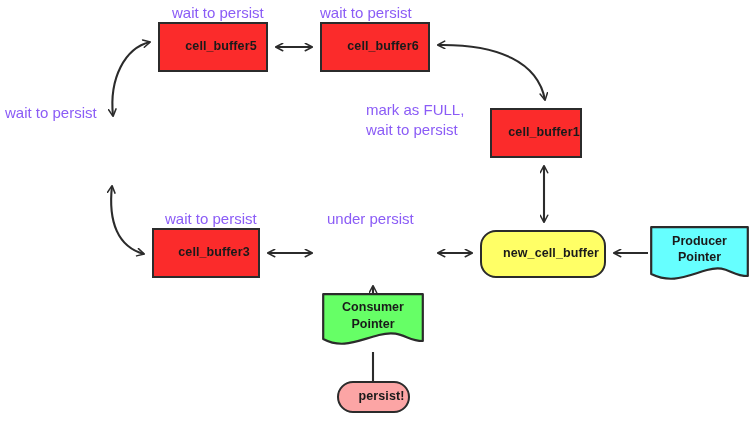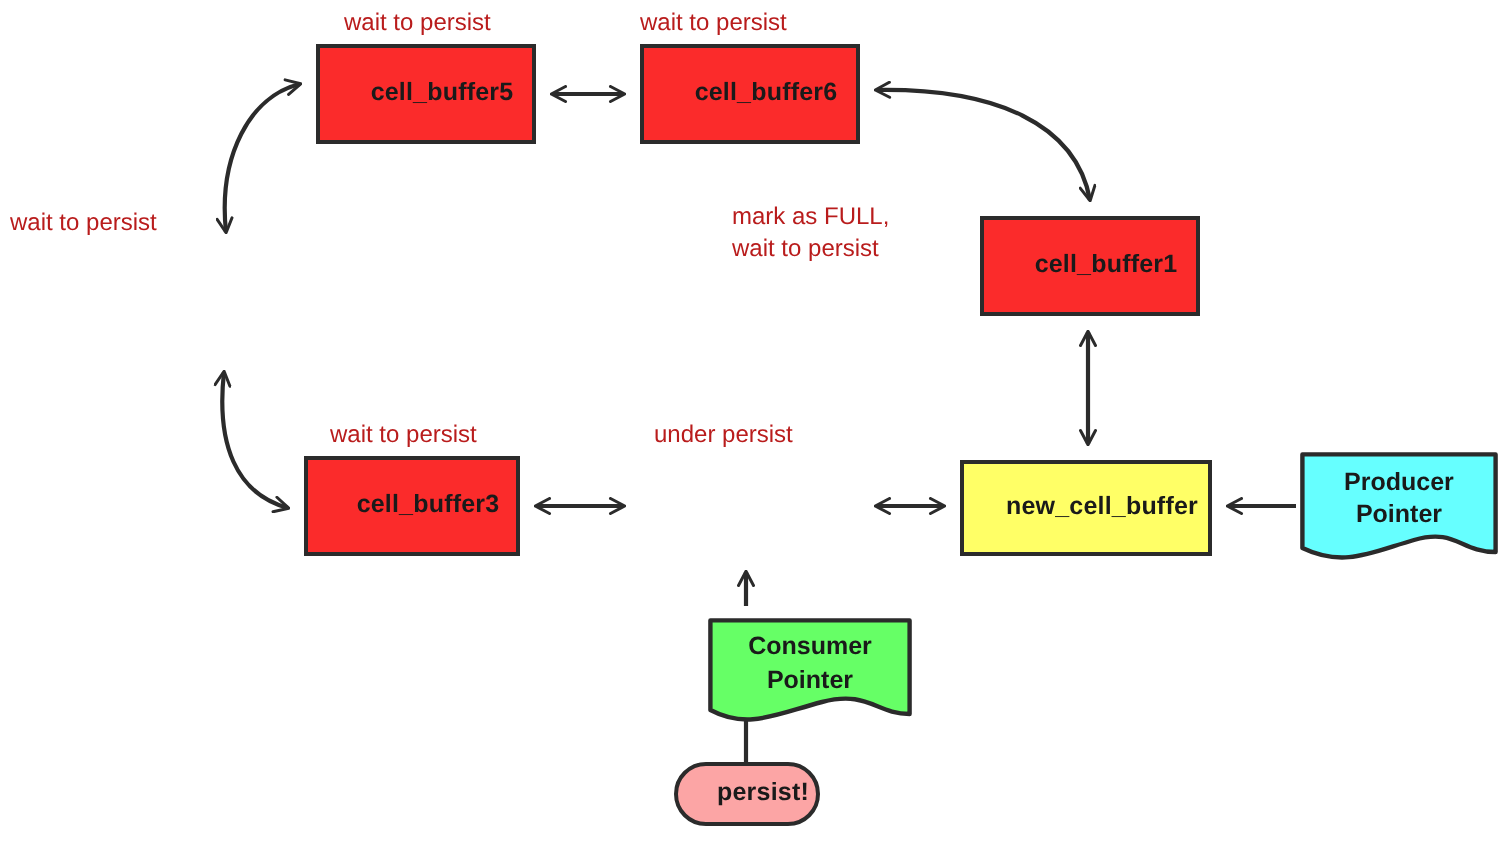--- a/index.html
+++ b/index.html
@@ -65,22 +65,22 @@
     justify-content: center;
     text-align: center;
     font-weight: bold;
     font-size: 12.5px;
     color: #1a1a1a;
     line-height: 1.3;
     pointer-events: none;
   }
   .edge-label {
     position: absolute;
-    font-size: 12px;
-    color: #b91c1c;
+    font-size: 15px;
+    color: #8b5cf6;
     line-height: 1.35;
     white-space: pre-line;
   }
 </style>
 </head>
 <body>
 
 <div id="canvas">
 
   <svg class="svg-layer" viewBox="0 0 749 423" xmlns="http://www.w3.org/2000/svg">
@@ -119,44 +119,44 @@
 
   <div class="node box box-red" style="left:158px; top:22px; width:110px; height:50px;">
     <span>cell_buffer5</span>
   </div>
 
   <div class="node box box-red" style="left:320px; top:22px; width:110px; height:50px;">
     <span>cell_buffer6</span>
   </div>
 
 
-  <div class="node box box-red" style="left:490px; top:108px; width:110px; height:50px;">
+  <div class="node box box-red" style="left:490px; top:108px; width:92px; height:50px;">
     <span>cell_buffer1</span>
   </div>
 
   <div class="node box box-red" style="left:152px; top:228px; width:108px; height:50px;">
     <span>cell_buffer3</span>
   </div>
 
 
-  <div class="node box box-yellow" style="left:480px; top:230px; width:126px; height:48px;">
+  <div class="node box box-yellow" style="left:480px; top:230px; width:126px; height:48px;border-radius:16px;">
     <span>new_cell_buffer</span>
   </div>
 
   <div class="doc-wrap" style="left:650px; top:226px; width:99px; height:60px;">
     <svg width="99" height="60" viewBox="0 0 99 60" xmlns="http://www.w3.org/2000/svg">
       <path d="M 1.2 1.2 L 97.8 1.2 L 97.8 50 C 80 50 78 38 57 44 C 36 50 22 58 1.2 48 Z" fill="#66ffff" stroke="#2b2b2b" stroke-width="2.2" stroke-linejoin="round"></path>
     </svg>
     <div class="doc-label" style="height:46px;align-items:center;">
       <span style="white-space:pre-line;">Producer
 Pointer</span>
     </div>
   </div>
 
-  <div class="doc-wrap" style="left:322px; top:309px; width:102px; height:58px;margin-left:32px;">
+  <div class="doc-wrap" style="left:322px; top:293px; width:102px; height:58px;">
     <svg width="102" height="58" viewBox="0 0 102 58" xmlns="http://www.w3.org/2000/svg">
       <path d="M 1.2 1.2 L 100.8 1.2 L 100.8 48 C 84 48 80 36 57 42 C 34 48 20 56 1.2 46 Z" fill="#66ff66" stroke="#2b2b2b" stroke-width="2.2" stroke-linejoin="round"></path>
     </svg>
     <div class="doc-label" style="height:45px;">
       <span style="white-space:pre-line;">Consumer
 Pointer</span>
     </div>
   </div>
 
   <div class="node rounded" style="left:337px; top:381px; width:73px; height:32px;">

